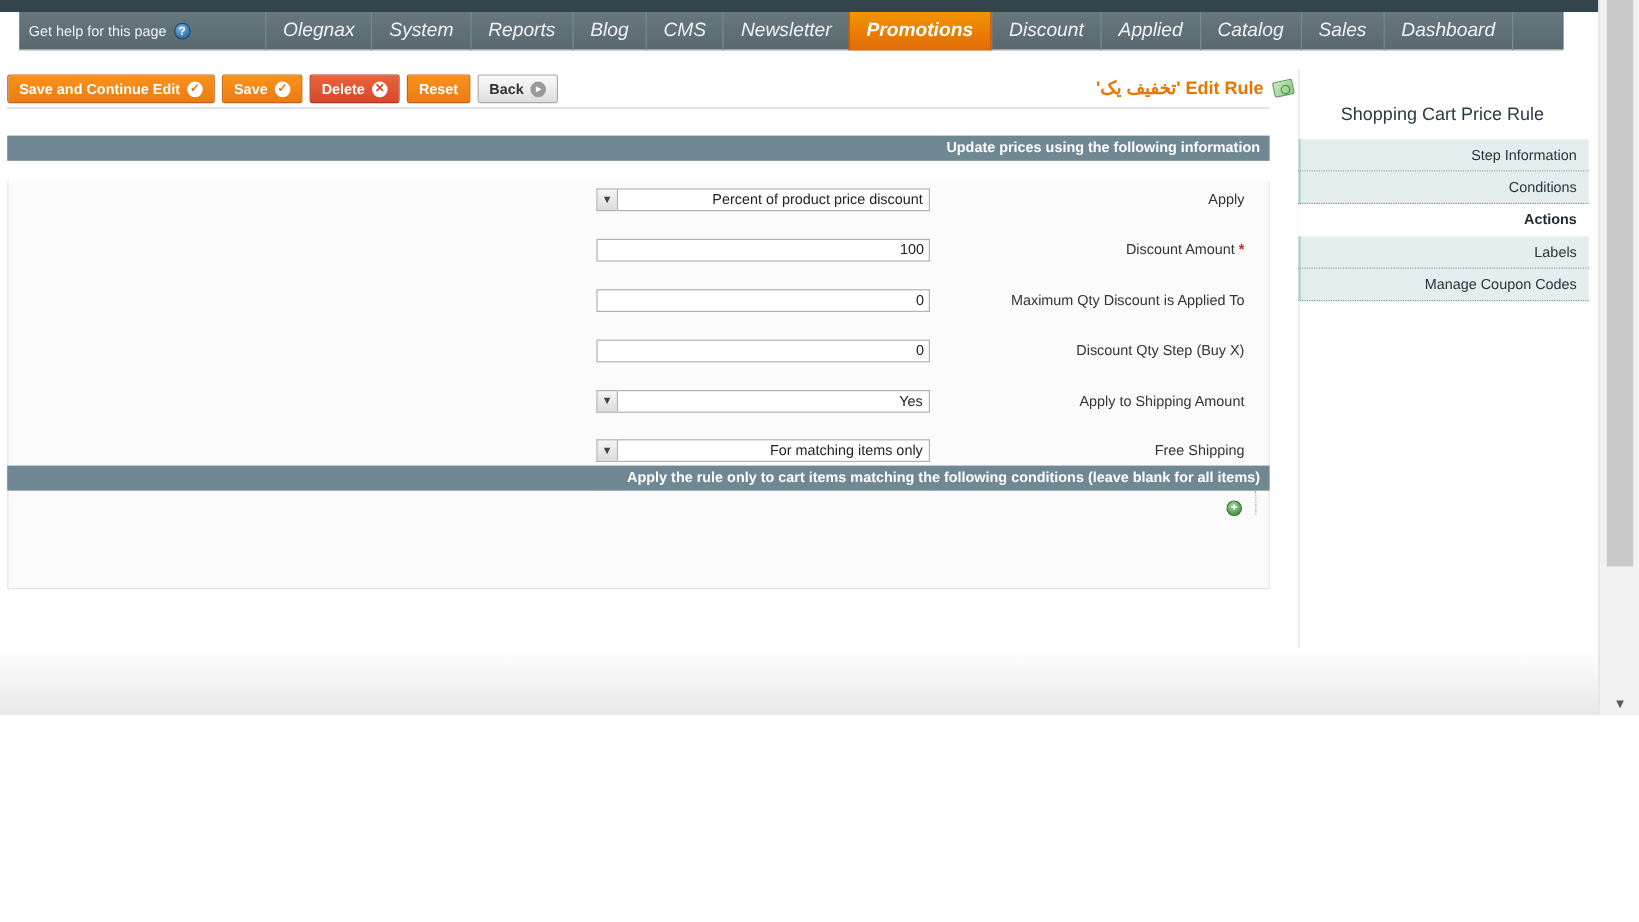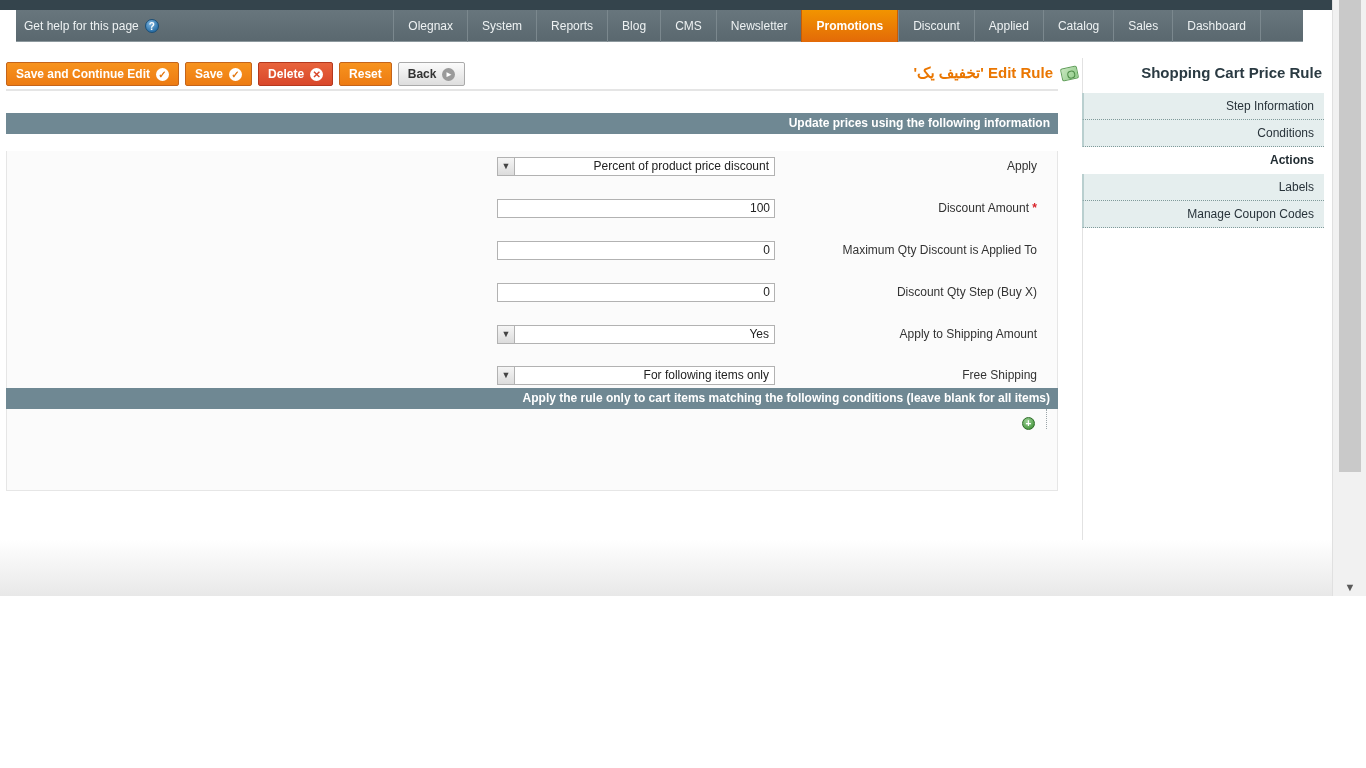--- a/index.html
+++ b/index.html
@@ -38,23 +38,24 @@
     border: 1px solid #1b4f78;
     color: #ffffff; font-size: 10px; line-height: 13px; text-align: center;
     font-weight: bold;
   }
   .nav-items {
     position: absolute; right: 42px; top: 0;
     height: 32px; display: flex; align-items: stretch;
   }
   .nav-item {
     display: flex; align-items: center; padding: 0 14px;
-    color: #eef2f3; font-size: 12px; white-space: nowrap;
+    color: #eef2f3; font-size: 16px; white-space: nowrap;
     border-left: 1px solid #7b888e;
     height: 32px;
+    font-style: italic;
   }
   .nav-item:last-child { border-right: 1px solid #7b888e; }
   .nav-item.active {
     background: linear-gradient(to bottom, #f29400 0%, #e36a08 100%);
     color: #ffffff; font-weight: bold;
     border-left: 1px solid #c85d06;
     border-right: 1px solid #c85d06;
   }
 
   
@@ -121,22 +122,22 @@
   .sidebar {
     position: absolute; right: 42px; top: 58px;
     width: 242px;
   }
   .sidebar-rule {
     position: absolute; right: 283px; top: 58px;
     width: 1px; height: 482px;
     background: #e2e2e2;
   }
   .sidebar-title {
-    text-align: right; font-size: 15px; font-weight: bold;
-    color: #2a3a42; padding: 6px 2px 12px 0;
+    text-align: center; font-size: 15px; font-weight: normal;
+    color: #2a3a42; padding: 6px 2px 12px 0; margin-top: 23px;
   }
   .tab {
     position: relative;
     text-align: right; font-size: 12px; color: #28333a;
     padding: 6px 10px 6px 0;
     background: #e5eeee;
     border-left: 2px solid #b9cfcf;
     border-bottom: 1px dotted #7f9a9a;
     cursor: pointer;
   }
@@ -368,21 +369,21 @@
             <span class="sel-face">Yes</span>
           </div>
         </div>
       </div>
 
       <div class="frow" style="margin-top:11px">
         <div class="flabel">Free Shipping</div>
         <div class="fctl">
           <div class="sel-wrap">
             <span class="sel-arrow">▼</span>
-            <span class="sel-face">For following items only</span>
+            <span class="sel-face">For matching items only</span>
           </div>
         </div>
       </div>
 
       <div class="frow" style="margin-top:11px">
         <div class="flabel">Stop Further Rules Processing</div>
         <div class="fctl">
           <div class="sel-wrap">
             <span class="sel-arrow">▼</span>
             <span class="sel-face">No</span>

